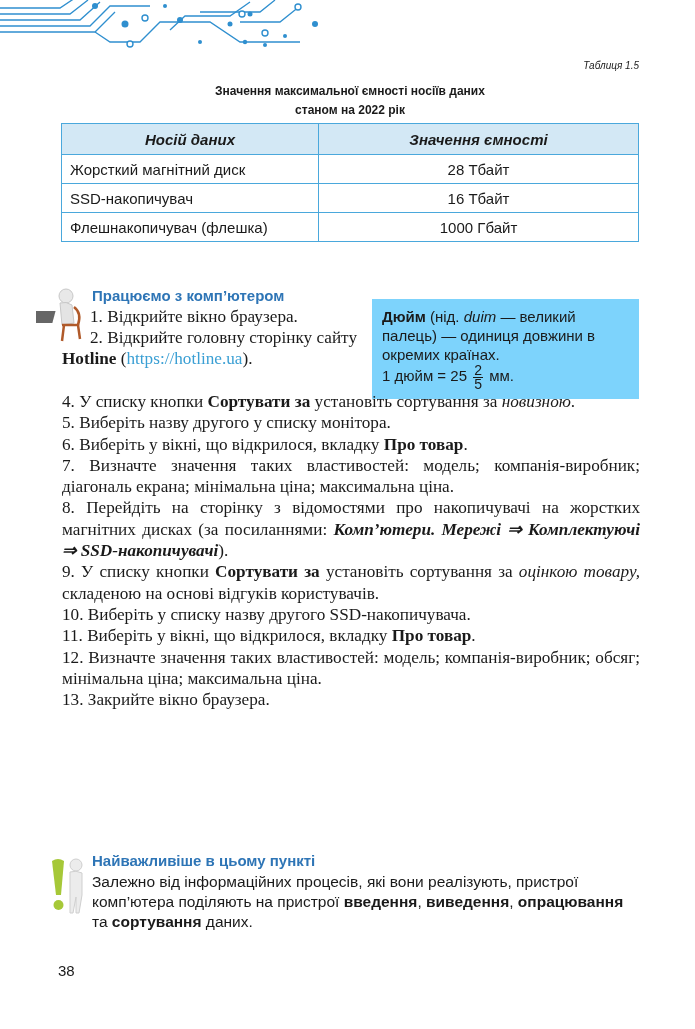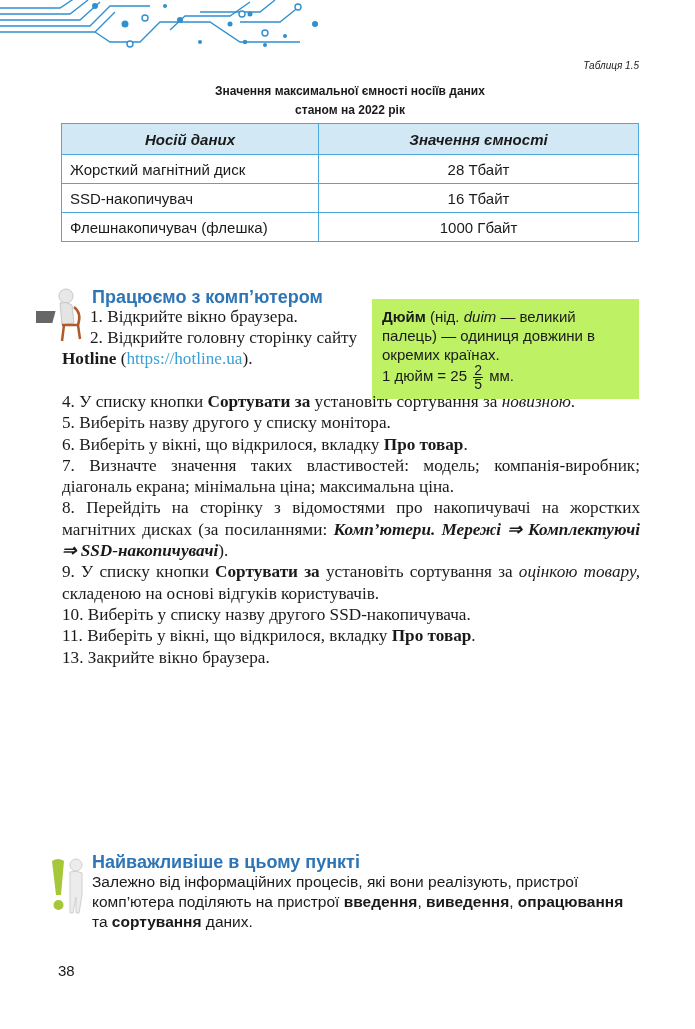--- a/index.html
+++ b/index.html
@@ -12,25 +12,25 @@
   #circuit { position: absolute; left: 0; top: 0; width: 320px; height: 55px; }
   .caption { position: absolute; right: 56px; top: 60px; font-size: 10px; font-style: italic; }
   .tbl-title { position: absolute; left: 60px; width: 580px; top: 82px; text-align: center;
     font-size: 12px; font-weight: bold; line-height: 19px; }
   table.data { position: absolute; left: 61px; top: 123px; width: 578px; border-collapse: collapse;
     font-size: 15px; }
   table.data th, table.data td { border: 1.5px solid #4aa8dc; height: 28px; padding: 0 8px; }
   table.data th { background: #d3e8f5; font-style: italic; font-weight: bold; height: 30px; }
   table.data td:nth-child(2), table.data th { text-align: center; }
   table.data td:nth-child(1) { text-align: left; width: 240px; }
-  .section-head { position: absolute; left: 92px; font-size: 18px; font-weight: bold; color: #2e75b6; }
+  .section-head { position: absolute; left: 92px; font-size: 15px; font-weight: bold; color: #2e75b6; }
   .body-text { position: absolute; left: 62px; width: 578px; font-size: 17.2px; line-height: 21.3px; text-align: justify; }
   .body-text p { margin: 0; }
   .link { color: #3a9fd4; }
-  .note { position: absolute; left: 372px; top: 299px; width: 267px; height: 100px; background: #bef264;
+  .note { position: absolute; left: 372px; top: 299px; width: 267px; height: 100px; background: #7dd3fc;
     font-size: 15px; line-height: 19px; padding: 8px 10px; box-sizing: border-box; }
   .frac { display: inline-block; vertical-align: middle; text-align: center; font-size: 14px; line-height: 13px; margin: 0 2px; }
   .frac span { display: block; }
   .frac .num { border-bottom: 1px solid #1a1a1a; padding: 0 1px; }
   .summary { position: absolute; left: 92px; top: 872px; width: 548px; font-size: 15.5px; line-height: 20px; }
   .page-num { position: absolute; left: 58px; top: 962px; font-size: 15px; }
   .figure { position: absolute; }
 </style>
 </head>
 <body>
@@ -125,20 +125,21 @@
 
 <div class="body-text serif" style="top:391px;" data-name="steps-3-13">
   <p data-name="step-4"><span>4. У списку кнопки </span><b>Сортувати за</b><span> установіть сортування за </span><i>новизною</i><span>.</span></p>
   <p data-name="step-5">5. Виберіть назву другого у списку монітора.</p>
   <p data-name="step-6"><span>6. Виберіть у вікні, що відкрилося, вкладку </span><b>Про товар</b><span>.</span></p>
   <p data-name="step-7">7. Визначте значення таких властивостей: модель; компанія-виробник; діагональ екрана; мінімальна ціна; максимальна ціна.</p>
   <p data-name="step-8"><span>8. Перейдіть на сторінку з відомостями про накопичувачі на жорстких магнітних дисках (за посиланнями: </span><b><i>Комп’ютери. Мережі ⇒ Комплектуючі ⇒ SSD-накопичувачі</i></b><span>).</span></p>
   <p data-name="step-9"><span>9. У списку кнопки </span><b>Сортувати за</b><span> установіть сортування за </span><i>оцінкою товару,</i><span> складеною на основі відгуків користувачів.</span></p>
   <p data-name="step-10">10. Виберіть у списку назву другого SSD-накопичувача.</p>
   <p data-name="step-11"><span>11. Виберіть у вікні, що відкрилося, вкладку </span><b>Про товар</b><span>.</span></p>
+  <p data-name="step-12">12. Визначте значення таких властивостей: модель; компанія-виробник; обсяг; мінімальна ціна; максимальна ціна.</p>
   <p data-name="step-13">13. Закрийте вікно браузера.</p>
 </div>
 
 <svg class="figure" style="left:48px; top:855px;" width="40" height="62" viewBox="0 0 40 62" data-name="exclamation-person-icon">
   <path d="M4 6 Q10 2 16 6 L13 40 L8 40 Z" fill="#a6c838"></path>
   <circle cx="10.5" cy="50" r="5" fill="#a6c838"></circle>
   <circle cx="28" cy="10" r="6" fill="#ececec" stroke="#cfcfcf"></circle>
   <path d="M22 17 Q28 15 34 18 L34 40 L31 58 L28 58 L28 42 L25 58 L22 58 L22 40 Z" fill="#ececec" stroke="#cfcfcf"></path>
 </svg>
 

